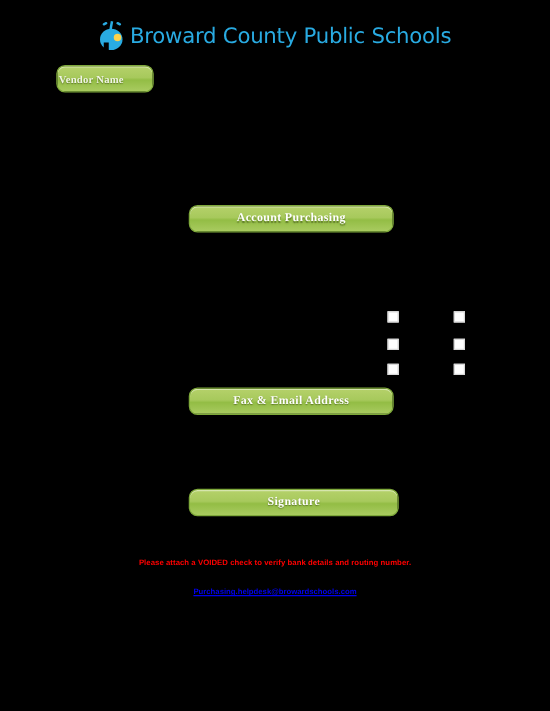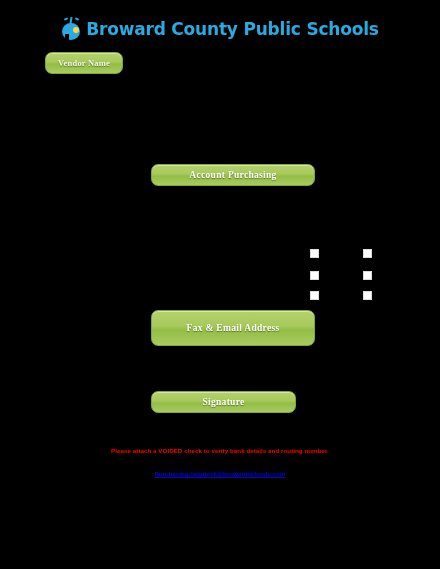--- a/index.html
+++ b/index.html
@@ -83,21 +83,21 @@
     position: absolute;
     left: 4px;
     top: 17px;
     width: 4px;
     height: 6px;
     background: #000000;
   }
   .brand-text {
     color: #29ABE2;
     font-size: 17px;
-    font-weight: bold;
+    font-weight: normal;
     letter-spacing: -0.2px;
     font-family: "DejaVu Sans", sans-serif;
     white-space: nowrap;
   }
 
   
   .gbtn {
     position: absolute;
     box-sizing: border-box;
     background: linear-gradient(to bottom,
@@ -118,41 +118,41 @@
     text-shadow: 0 1px 1px rgba(60,80,20,0.65);
   }
   .gbtn.center-title { font-size: 9.5px; letter-spacing: 0.3px; }
 
   #vendor-name-button {
     left: 45px;
     top: 52px;
     width: 78px;
     height: 22px;
     justify-content: flex-start;
-    padding-left: 12px;
+    padding-left: 1px;
     font-size: 8.5px;
     color: #f2f6e6;
     letter-spacing: 0.2px;
   }
   #account-information-button {
     left: 151px;
     top: 164px;
     width: 164px;
     height: 22px;
   }
   #fax-email-address-button {
     left: 151px;
     top: 310px;
     width: 164px;
-    height: 36px;
+    height: 22px;
   }
   #signature-button {
     left: 151px;
     top: 391px;
-    width: 145px;
+    width: 168px;
     height: 22px;
   }
   #procurement-services-button {
     left: 138px;
     top: 492px;
     width: 190px;
     height: 22px;
   }
 
   

